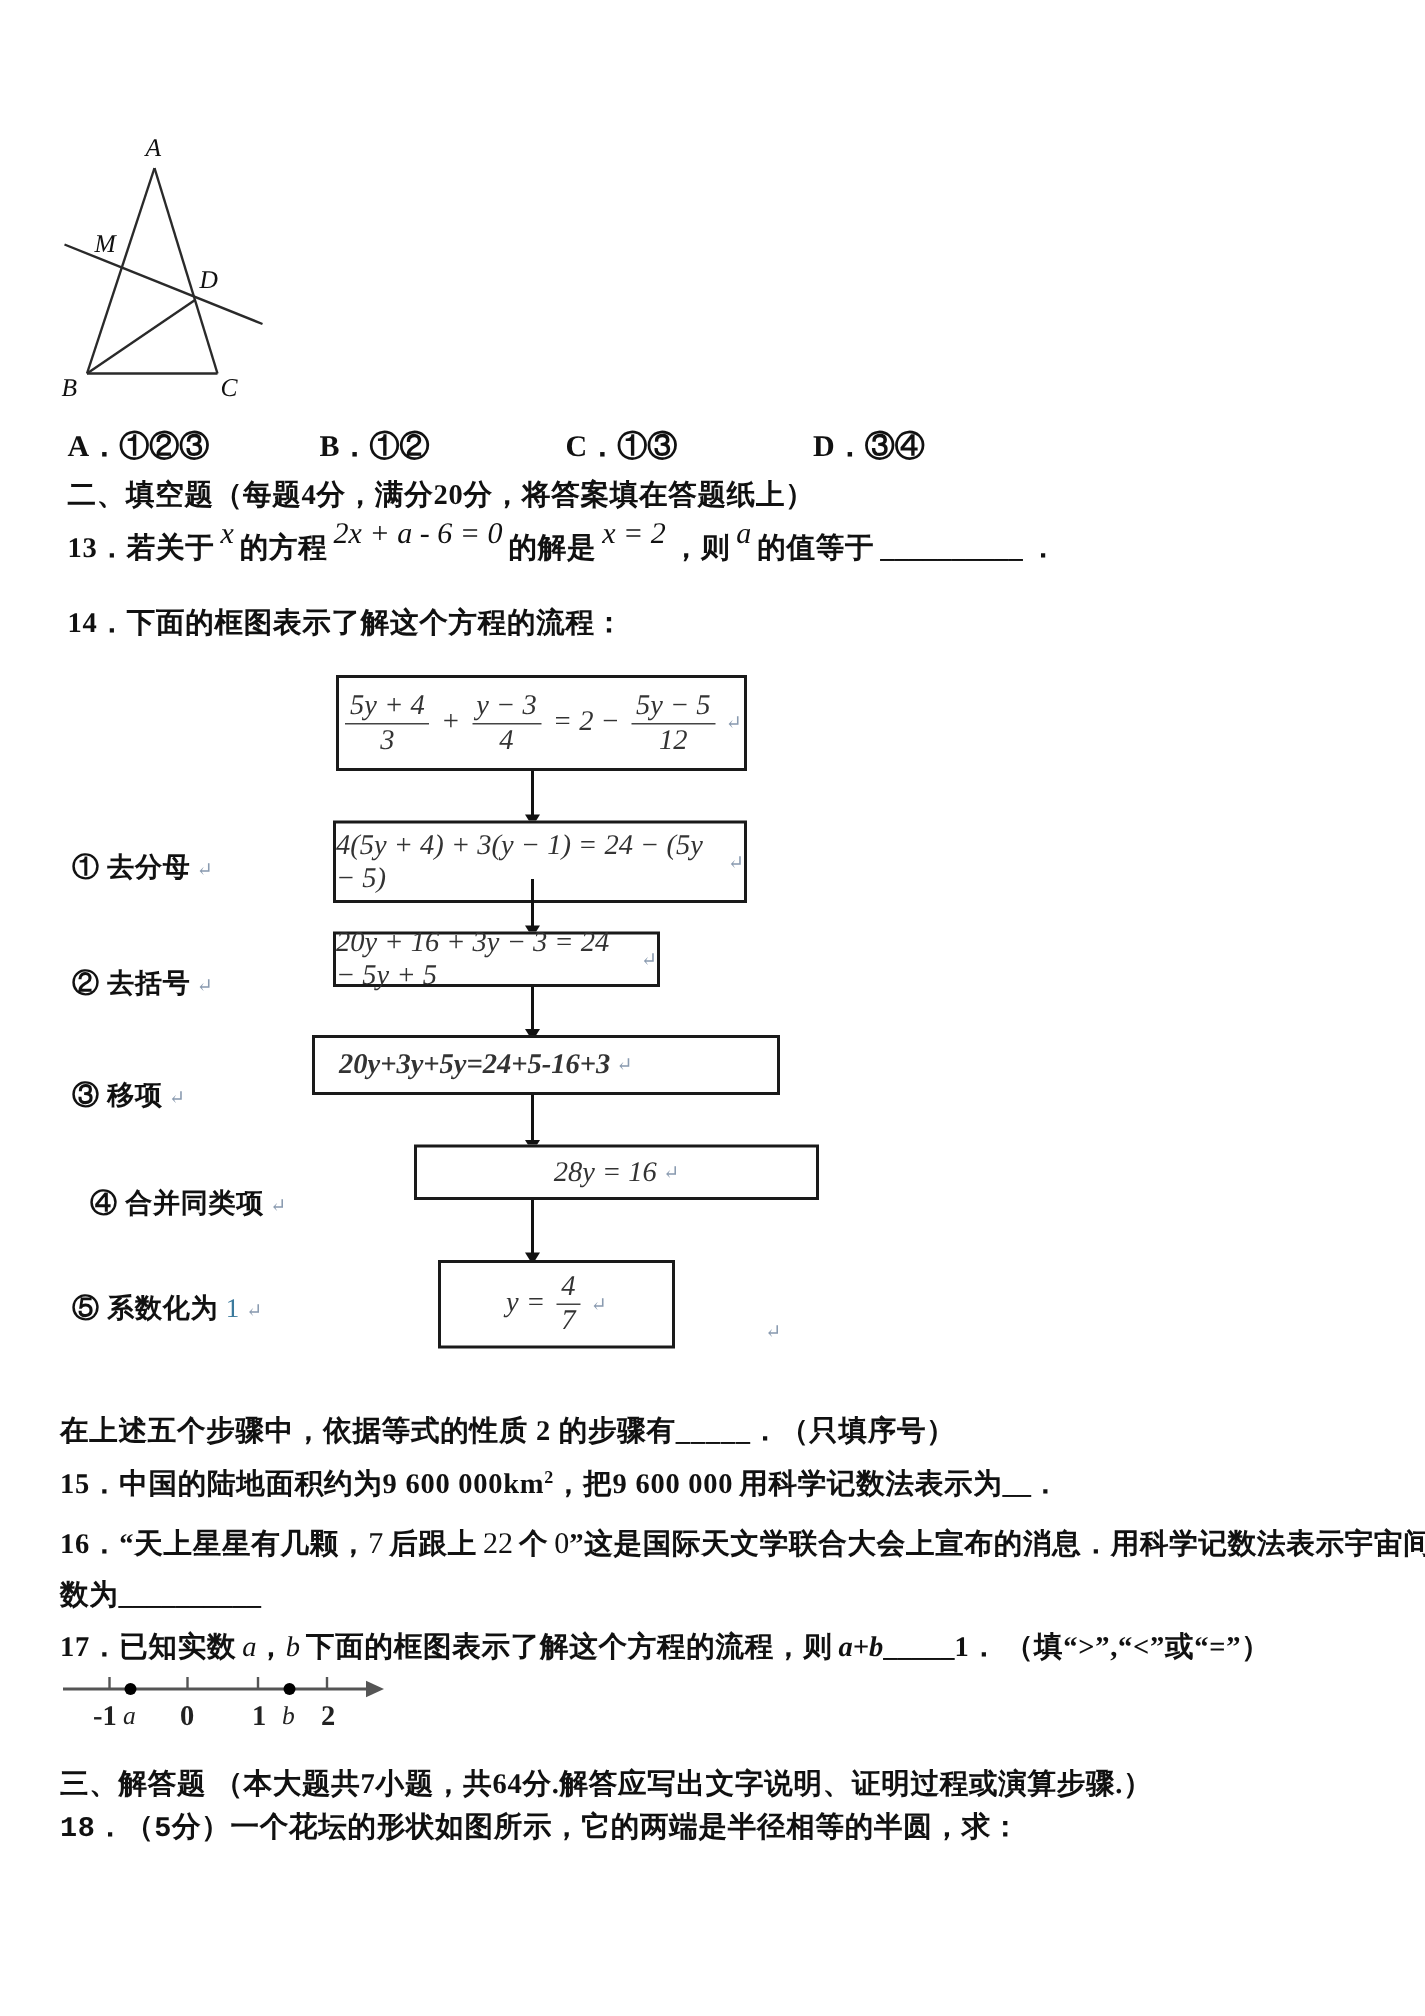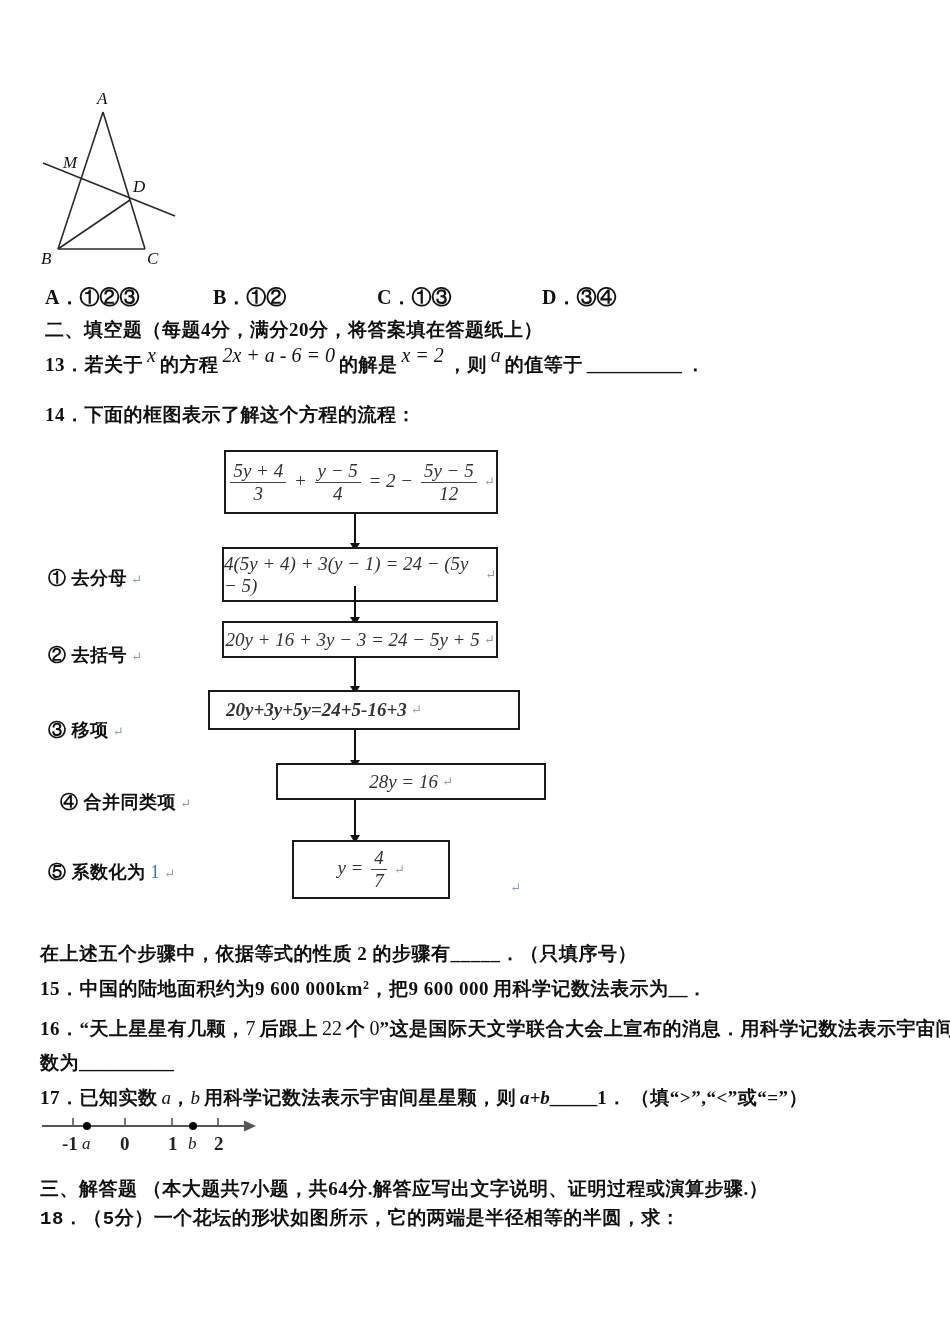--- a/index.html
+++ b/index.html
@@ -82,37 +82,37 @@
     <span class="cn blank">__________</span>
     <span class="cn">．</span>
   </div>
 
   <div class="abs cn" style="left:45px; top:402px;">14．下面的框图表示了解这个方程的流程：</div>
 
   <div class="fbox" style="left:224px; top:450px; width:274px; height:64px;">
     <span class="math">
       <span class="frac"><span class="fn">5y + 4</span><span class="fd">3</span></span>
       <span>+</span>
-      <span class="frac"><span class="fn">y − 5</span><span class="fd">4</span></span>
+      <span class="frac"><span class="fn">y − 3</span><span class="fd">4</span></span>
       <span>= 2 −</span>
       <span class="frac"><span class="fn">5y − 5</span><span class="fd">12</span></span>
     </span>
     <span class="ret">↵</span>
   </div>
 
   <div class="flow-arrow" style="left:354px; top:514px; height:30px;"></div>
 
   <div class="fbox" style="left:222px; top:547px; width:276px; height:55px;">
     <span class="math">4(5y + 4) + 3(y − 1) = 24 − (5y − 5)</span>
     <span class="ret">↵</span>
   </div>
 
   <div class="flow-arrow" style="left:354px; top:586px; height:32px;"></div>
 
-  <div class="fbox" style="left:222px; top:621px; width:276px; height:37px;">
+  <div class="fbox" style="left:222px; top:621px; width:218px; height:37px;">
     <span class="math">20y + 16 + 3y − 3 = 24 − 5y + 5</span>
     <span class="ret">↵</span>
   </div>
 
   <div class="flow-arrow" style="left:354px; top:658px; height:29px;"></div>
 
   <div class="fbox leftal" style="left:208px; top:690px; width:312px; height:40px;">
     <span class="math" style="font-weight:600;">20y+3y+5y=24+5-16+3</span>
     <span class="ret">↵</span>
   </div>
@@ -149,21 +149,21 @@
   </div>
 
   <div class="abs" style="left:40px; top:1016px; white-space:nowrap;">
     <span class="cn">16．“天上星星有几颗，</span><span class="mnum">7</span> <span class="cn">后跟上</span> <span class="mnum">22</span> <span class="cn">个</span> <span class="mnum">0</span><span class="cn">”这是国际天文学联合大会上宣布的消息．用科学记数法表示宇宙间星星颗</span>
   </div>
   <div class="abs" style="left:40px; top:1050px; white-space:nowrap;">
     <span class="cn">数为</span><span class="cn blank">__________</span>
   </div>
 
   <div class="abs" style="left:40px; top:1085px; white-space:nowrap;">
-    <span class="cn">17．已知实数</span> <span class="math" style="font-size:19px;">a</span><span class="cn">，</span><span class="math" style="font-size:19px;">b</span> <span class="cn">用科学记数法表示宇宙间星星颗，则</span> <span class="math" style="font-size:19px; font-weight:600;">a+b</span><span class="cn blank">_____</span><span class="cn">1．</span> <span class="cn">（填“&gt;”,“&lt;”或“=”）</span>
+    <span class="cn">17．已知实数</span> <span class="math" style="font-size:19px;">a</span><span class="cn">，</span><span class="math" style="font-size:19px;">b</span> <span class="cn">下面的框图表示了解这个方程的流程，则</span> <span class="math" style="font-size:19px; font-weight:600;">a+b</span><span class="cn blank">_____</span><span class="cn">1．</span> <span class="cn">（填“&gt;”,“&lt;”或“=”）</span>
   </div>
 
   <svg class="abs" style="left:38px; top:1112px;" width="220" height="48" viewBox="0 0 220 48">
     <line x1="4" y1="14" x2="206" y2="14" stroke="#555" stroke-width="2"></line>
     <polygon points="206,8.5 218,14 206,19.5" fill="#555"></polygon>
     <g stroke="#555" stroke-width="1.6">
       <line x1="35" y1="6" x2="35" y2="14"></line>
       <line x1="87" y1="6" x2="87" y2="14"></line>
       <line x1="134" y1="6" x2="134" y2="14"></line>
       <line x1="180" y1="6" x2="180" y2="14"></line>

